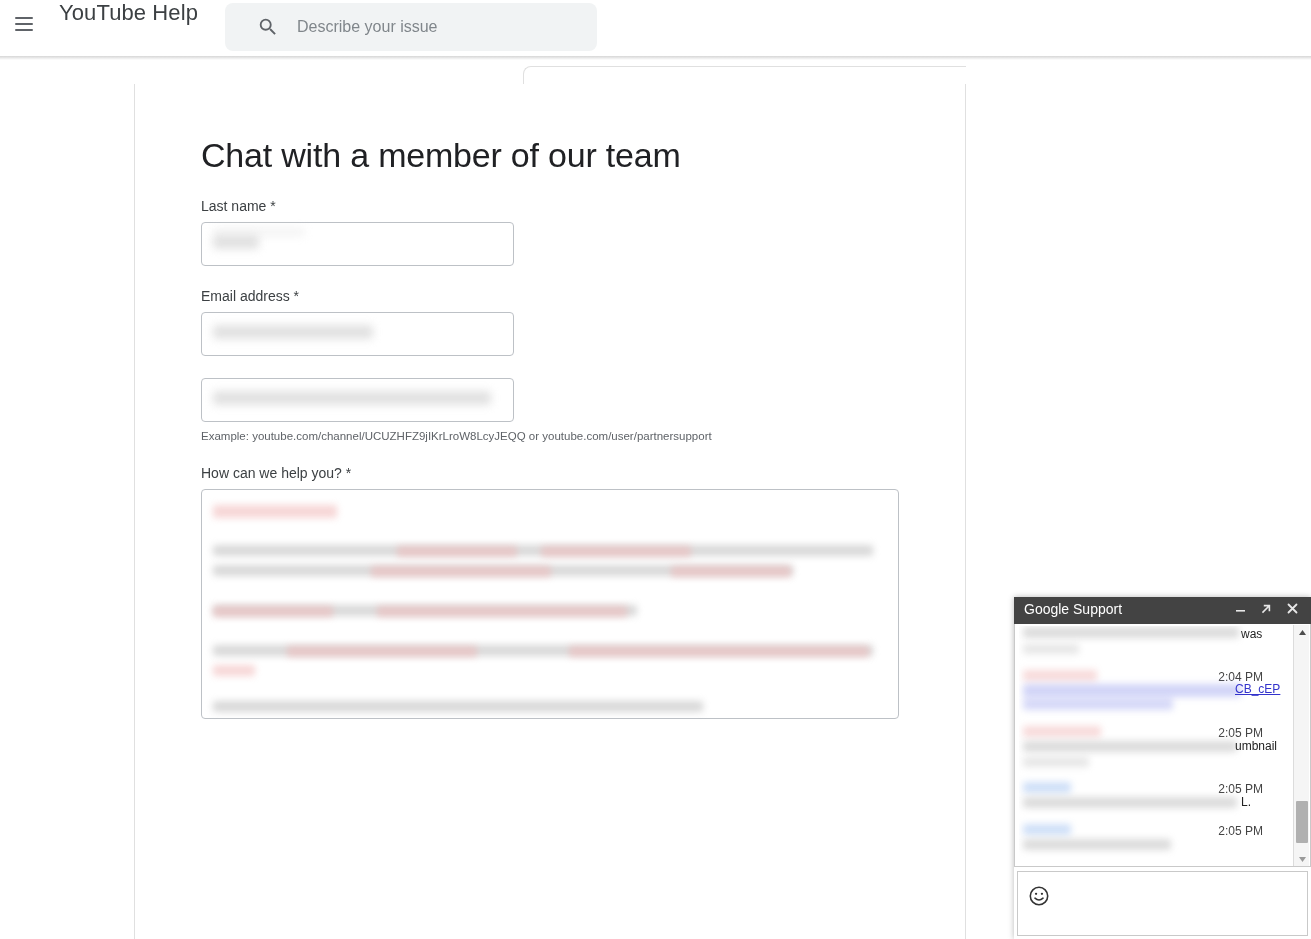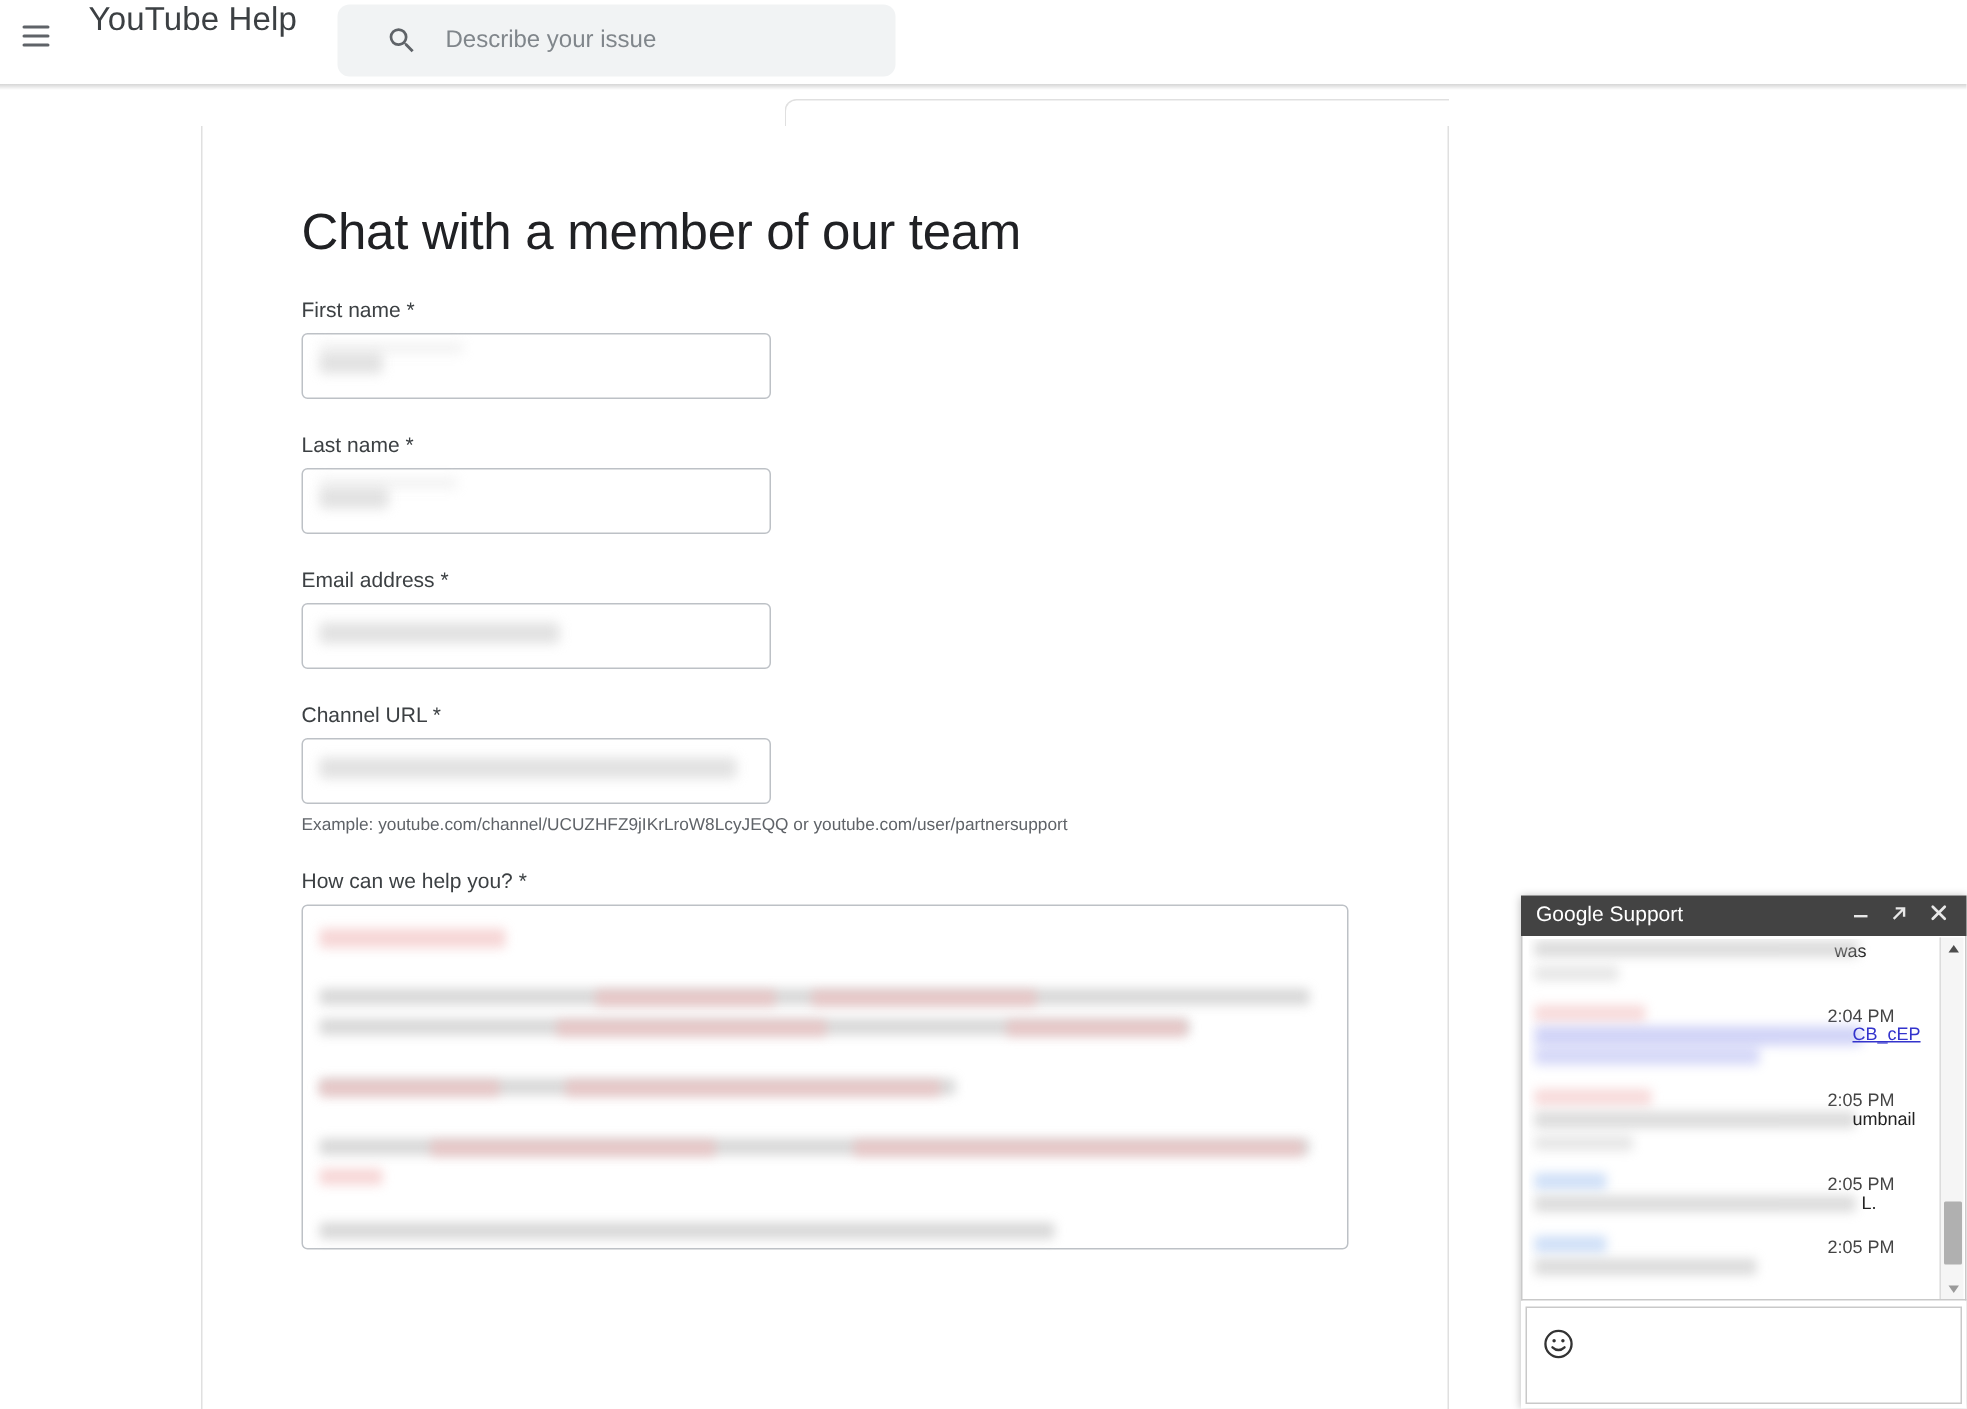--- a/index.html
+++ b/index.html
@@ -258,48 +258,39 @@
 
 <div class="page">
 
   <div class="right-panel"></div>
 
   <div class="content-card">
     <div class="form-wrap">
 
       <h1 class="form-title">Chat with a member of our team</h1>
 
-      <div class="field">
-        <div class="field-label">First name *</div>
-        <div class="input-holder">
-          <input class="text-input" type="text" value="" style="">
-          <div class="redact" style="left:12px; top:13px; width:42px; height:14px;"></div>
-          <div class="redact" style="left:12px; top:6px; width:96px; height:8px; opacity:.3;"></div>
-        </div>
-      </div>
 
       <div class="field">
         <div class="field-label">Last name *</div>
         <div class="input-holder">
           <input class="text-input" type="text" value="" style="">
           <div class="redact" style="left:12px; top:13px; width:46px; height:14px;"></div>
           <div class="redact" style="left:12px; top:6px; width:92px; height:8px; opacity:.3;"></div>
         </div>
       </div>
 
       <div class="field">
         <div class="field-label">Email address *</div>
         <div class="input-holder">
           <input class="text-input" type="text" value="" style="">
           <div class="redact" style="left:12px; top:13px; width:160px; height:14px;"></div>
         </div>
       </div>
 
       <div class="field">
-        <div class="field-label">Channel URL *</div>
         <div class="input-holder">
           <input class="text-input" type="text" value="" style="">
           <div class="redact" style="left:12px; top:13px; width:278px; height:14px;"></div>
         </div>
         <div class="hint">Example: youtube.com/channel/UCUZHFZ9jIKrLroW8LcyJEQQ or youtube.com/user/partnersupport</div>
       </div>
 
       <div class="field">
         <div class="field-label">How can we help you? *</div>
         <div class="textarea-holder">
@@ -349,21 +340,21 @@
     <div class="chat-btn">
       <svg width="13" height="13" viewBox="0 0 13 13">
         <path d="M2.5 2.5 L10.5 10.5 M10.5 2.5 L2.5 10.5" stroke="#e8e8e8" stroke-width="1.8" stroke-linecap="round"></path>
       </svg>
     </div>
   </div>
 
   <div class="chat-body">
     <div class="msg-area">
 
-      <div class="tail" style="left:204px; top:1px;">was</div>
+      <div class="tail" style="left:222px; top:1px;">was</div>
       <div class="redact-line rl-gray" style="left:4px; top:1px; width:216px; height:11px; opacity:.5;"></div>
       <div class="redact-line rl-gray" style="left:4px; top:18px; width:56px; height:10px; opacity:.35;"></div>
 
       <div class="redact-line rl-pink" style="left:4px; top:44px; width:74px; height:11px; opacity:.5;"></div>
       <div class="ts" style="left:180px; top:44px; width:64px;">2:04 PM</div>
       <div class="redact-line" style="left:4px; top:58px; width:218px; height:13px; background:#9aa0ee; opacity:.45;"></div>
       <div class="tail-link" style="left:216px; top:56px;">CB_cEP</div>
       <div class="redact-line" style="left:4px; top:72px; width:150px; height:12px; background:#9aa0ee; opacity:.4;"></div>
 
       <div class="redact-line rl-pink" style="left:4px; top:100px; width:78px; height:11px; opacity:.5;"></div>

